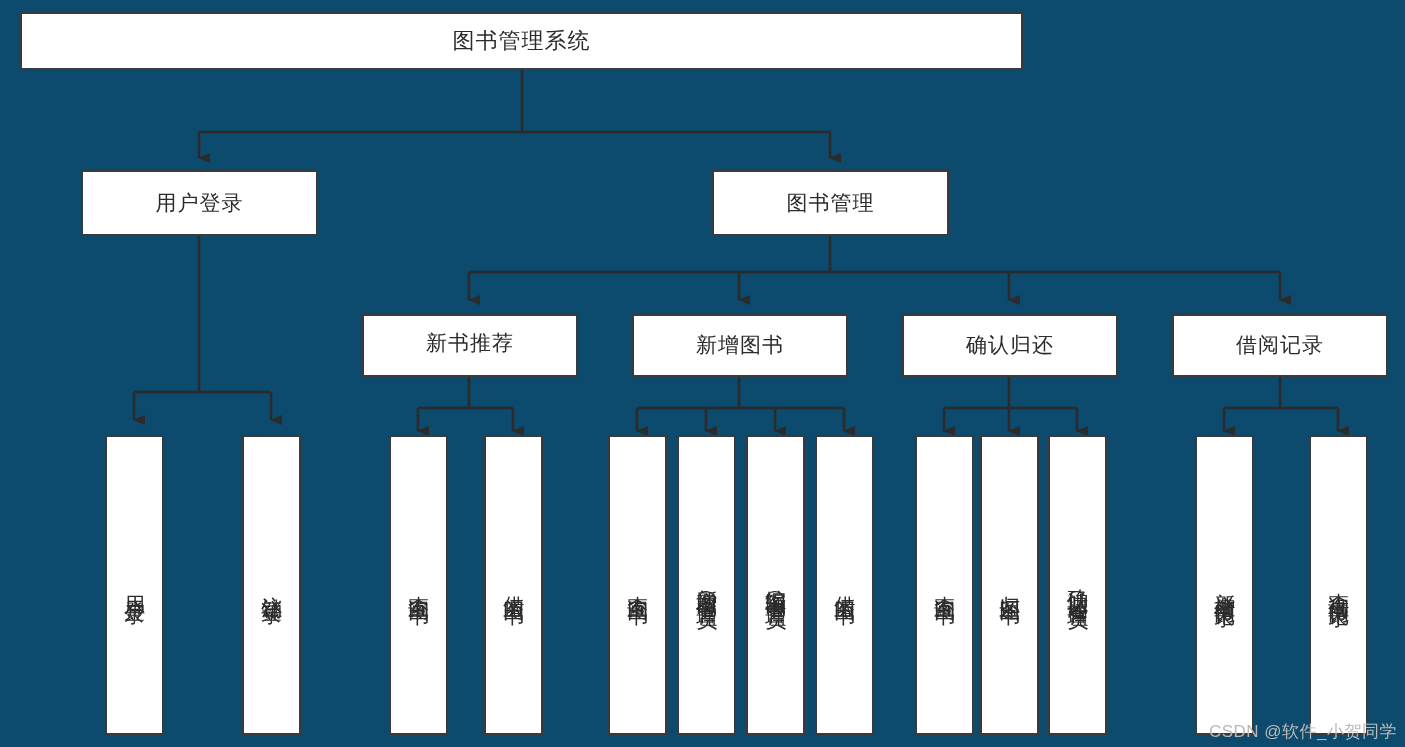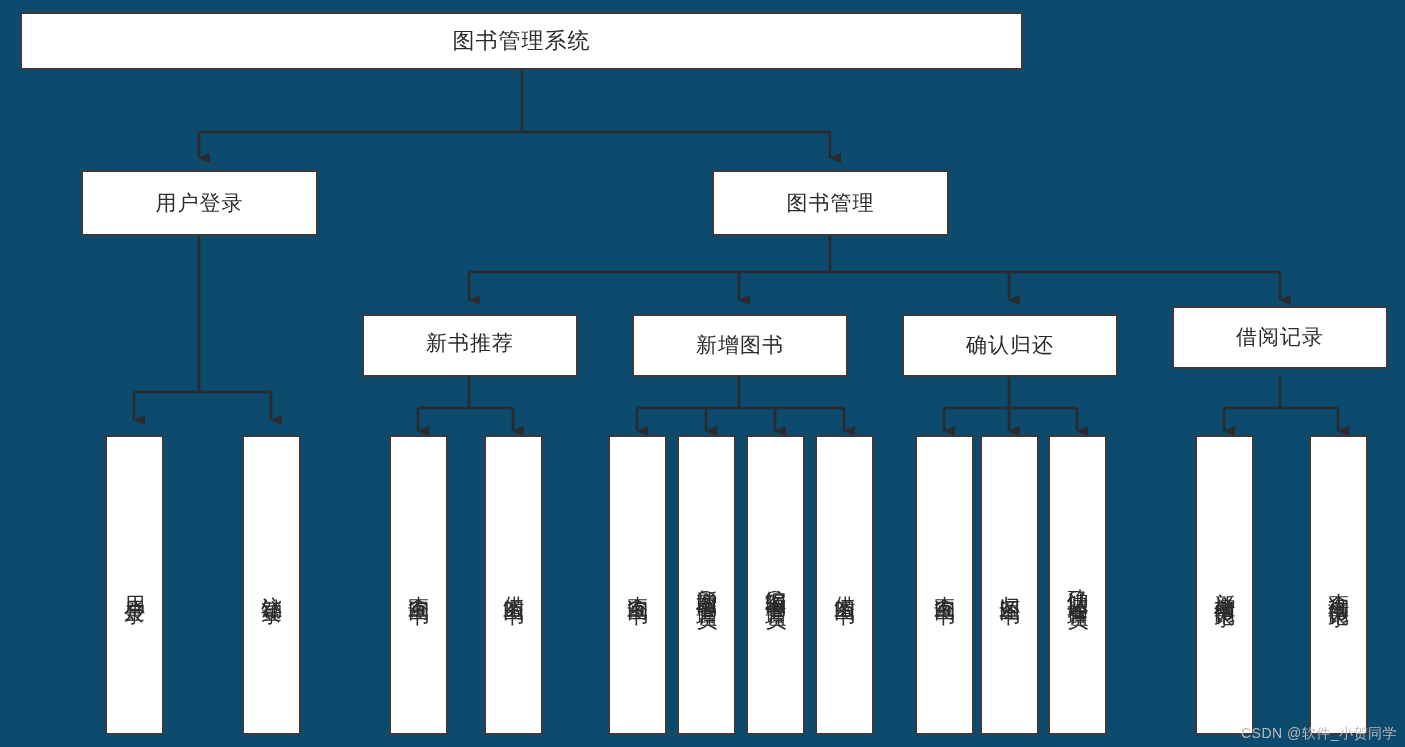--- a/index.html
+++ b/index.html
@@ -58,21 +58,21 @@
     line-height:1.06;
     letter-spacing:3px;
     white-space:nowrap;
     max-height:280px;
   }
   
   #watermark{
     position:absolute;
     right:8px;
     bottom:4px;
-    font-size:14px;
+    font-size:17px;
     color:#b9b9b9;
     letter-spacing:.5px;
     white-space:nowrap;
     user-select:none;
   }
 </style>
 </head>
 <body>
 
 <div id="stage">
@@ -145,21 +145,21 @@
   </div>
 
   <div class="node horiz" style="left:632px;top:314px;width:216px;height:63px;">
     <span class="label">新增图书</span>
   </div>
 
   <div class="node horiz" style="left:902px;top:314px;width:216px;height:63px;">
     <span class="label">确认归还</span>
   </div>
 
-  <div class="node horiz" style="left:1172px;top:306px;width:216px;height:63px;">
+  <div class="node horiz" style="left:1172px;top:314px;width:216px;height:63px;">
     <span class="label">借阅记录</span>
   </div>
 
   <div class="node vert" style="left:105px;top:435px;width:59px;height:300px;">
     <span class="label">用户登录</span>
   </div>
   <div class="node vert" style="left:242px;top:435px;width:59px;height:300px;">
     <span class="label">注销登录</span>
   </div>
 

